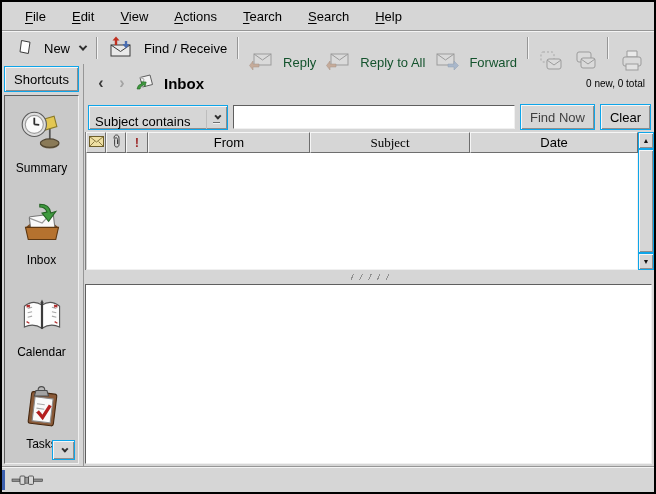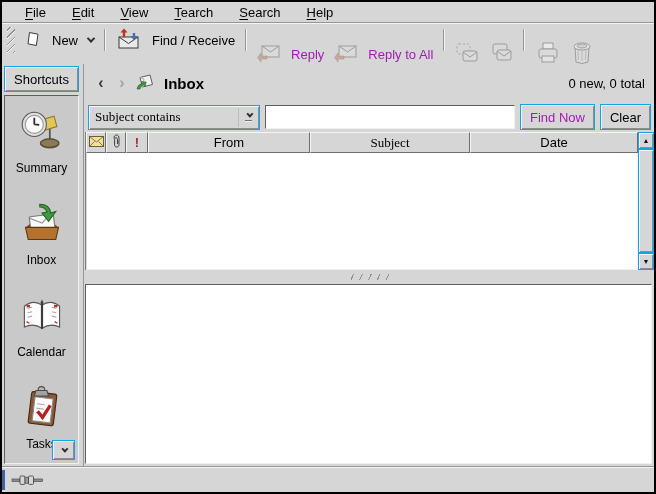--- a/index.html
+++ b/index.html
@@ -6,61 +6,61 @@
   html,body { width:656px; height:494px; }
   body { background:#000; font-family:"Liberation Sans", sans-serif; position:relative; overflow:hidden; }
   .window { position:absolute; left:2px; top:2px; width:652px; height:490px; background:#d6d6d6; color:#000; }
 
   
   .raised { background:#d6d6d6; border:1px solid; border-color:#f6f6f6 #6e6e6e #6e6e6e #f6f6f6; }
   .raised2 { background:#d6d6d6; border:1px solid #0ea5e9; box-shadow: inset 1px 1px 0 #f6f6f6, inset -1px -1px 0 #8d8d8d; }
   .sunken { border:1px solid; border-color:#5f5f5f #f0f0f0 #f0f0f0 #5f5f5f; }
 
   
-  .menubar { height:20px; display:flex; align-items:center; padding-left:10px; font-size:13px; }
+  .menubar { height:28px; display:flex; align-items:center; padding-left:10px; font-size:13px; }
   .menu-item { padding:3px 13px; cursor:default; white-space:nowrap; }
   .menu-item u { text-decoration:underline; text-underline-offset:2px; }
   .menubar-sep { height:2px; border-top:1px solid #969696; border-bottom:1px solid #f4f4f4; }
 
   
   .toolbar { height:32px; display:flex; align-items:center; padding:0 3px; font-size:13px; }
   .tb-grip { width:8px; height:26px; margin:0 4px 0 2px;
     background:repeating-linear-gradient(315deg,#f6f6f6 0 1px,#8f8f8f 1px 2px,#d6d6d6 2px 5px); }
   .tb-btn { display:flex; align-items:center; gap:10px; padding:2px 5px; white-space:nowrap; }
-  .tb-btn.disabled { color:#a21caf;margin-top:28px; }
+  .tb-btn.disabled { color:#14532d;margin-top:28px; }
   .tb-btn.disabled svg { opacity:.8; }
   .tb-sep { width:2px; height:22px; border-left:1px solid #969696; border-right:1px solid #f4f4f4; margin:0 5px; }
   .chev { display:inline-block; width:6px; height:6px; border-right:2px solid #2d2d2d; border-bottom:2px solid #2d2d2d; transform:rotate(45deg) translate(-1px,-1px); }
 
   
   .sidebar { position:absolute; left:0; top:62px; width:82px; bottom:26px; border-right:1px solid #969696; }
   .shortcuts-btn { position:absolute; left:2px; top:2px; right:4px; height:26px; font-size:13px;
     display:flex; align-items:center; justify-content:center; }
   .shortcut-panel { position:absolute; left:2px; top:31px; right:4px; bottom:2px; background:#c9c9c9; overflow:hidden; }
   .shortcut-item { height:92px; display:flex; flex-direction:column; align-items:center; justify-content:center; gap:5px; font-size:12px; color:#000; }
   .side-scroll-btn { position:absolute; right:3px; bottom:3px; width:23px; height:20px; display:flex; align-items:center; justify-content:center; }
   .chev-sm { display:inline-block; width:5px; height:5px; border-right:2px solid #2d2d2d; border-bottom:2px solid #2d2d2d; transform:rotate(45deg) translateY(-2px); }
 
   
   .main { position:absolute; left:83px; top:62px; right:0; bottom:26px; display:flex; flex-direction:column; }
   .folder-header { height:38px; display:flex; align-items:center; padding:0 9px; gap:7px; }
   .nav-glyph { font-size:16px; font-weight:bold; width:14px; text-align:center; }
   .nav-back { color:#3a3a3a; }
   .nav-fwd { color:#a3a3a3; }
   .folder-title { font-size:15px; font-weight:bold; margin-left:2px; }
-  .folder-counts { margin-left:auto; font-size:13px; }
+  .folder-counts { margin-left:auto; font-size:10px; }
 
   .search-row { height:30px; display:flex; align-items:center; gap:5px; padding:0 3px; }
-  .combo { width:172px; height:25px; display:flex; align-items:center;font-family:Liberation Serif, serif; }
+  .combo { width:140px; height:25px; display:flex; align-items:flex-end; }
   .combo-label { flex:1; padding-left:6px; font-size:13px; white-space:nowrap; }
   .combo-arrow { width:19px; height:19px; margin-right:2px; display:flex; flex-direction:column; align-items:center; justify-content:center; gap:2px; border-left:1px solid #bdbdbd; }
   .combo-dash { width:7px; height:2px; background:#6e6e6e; border-bottom:1px solid #f2f2f2; }
   .search-input { flex:1; height:24px; background:#fff; font-size:13px; padding:0 4px; font-family:"Liberation Sans",sans-serif; outline:none; }
   .btn { height:26px; font-size:13px; display:flex; align-items:center; justify-content:center; padding:0 9px; white-space:nowrap; }
-  .btn.disabled { color:#a21caf; }
+  .btn.disabled { color:#404040; }
 
   .list-area { height:138px; display:flex; flex-direction:column; border-left:1px solid #7e7e7e; position:relative; }
   .list-header { height:21px; display:flex; }
   .hcell { height:21px; display:flex; align-items:center; justify-content:center; font-size:13px; }
   .hc-status { width:20px; } .hc-attach { width:20px; } .hc-prio { width:22px; }
   .hc-from { width:162px;text-align:right; } .hc-subject { width:160px;font-family:Liberation Serif, serif; } .hc-date { flex:1; }
   .prio-glyph { color:#9e2f2f; font-weight:bold; font-size:13px; }
   .list-body { flex:1; background:#fff; border:1px solid; border-color:#5f5f5f #f0f0f0 #f0f0f0 #d6d6d6; border-top:none; margin-right:16px; }
   .vscroll { position:absolute; right:0; top:0; bottom:0; width:16px; background:#c9c9c9; display:flex; flex-direction:column; }
   .sb-btn { width:16px; height:17px; display:flex; align-items:center; justify-content:center; font-size:7px; color:#111; }
@@ -79,20 +79,21 @@
 </style>
 </head>
 <body>
 
 <div class="window">
 
   <div class="menubar">
     <span class="menu-item"><u>F</u><span>ile</span></span>
     <span class="menu-item"><u>E</u><span>dit</span></span>
     <span class="menu-item"><u>V</u><span>iew</span></span>
+    <span class="menu-item"><u>A</u><span>ctions</span></span>
     <span class="menu-item"><u>T</u><span>earch</span></span>
     <span class="menu-item"><u>S</u><span>earch</span></span>
     <span class="menu-item"><u>H</u><span>elp</span></span>
   </div>
   <div class="menubar-sep"></div>
 
   <div class="toolbar">
     <div class="tb-grip"></div>
 
     <div class="tb-btn">
@@ -138,20 +139,30 @@
       <span>
         <svg width="24" height="20" viewBox="0 0 24 20">
           <rect x="5" y="3" width="17" height="11" fill="#dcdcdc" stroke="#8d8d8d"></rect>
           <path d="M5 3 L13.5 9 L22 3" fill="none" stroke="#8d8d8d"></path>
           <path d="M10 13 L4 13 L4 10 L0.5 14.5 L4 19 L4 16 L10 16 Z" fill="#c2a18c" stroke="#9a8070" stroke-width="0.5"></path>
         </svg>
       </span>
       <span>Reply to All</span>
     </div>
 
+    <div class="tb-btn disabled">
+      <span>
+        <svg width="24" height="20" viewBox="0 0 24 20">
+          <rect x="2" y="3" width="17" height="11" fill="#dcdcdc" stroke="#8d8d8d"></rect>
+          <path d="M2 3 L10.5 9 L19 3" fill="none" stroke="#8d8d8d"></path>
+          <path d="M13 13 L19 13 L19 10 L23.5 14.5 L19 19 L19 16 L13 16 Z" fill="#9fb0c8" stroke="#7e90aa" stroke-width="0.5"></path>
+        </svg>
+      </span>
+      <span>Forward</span>
+    </div>
 
     <div class="tb-sep"></div>
 
     <div class="tb-btn disabled">
       <span>
         <svg width="24" height="21" viewBox="0 0 24 21">
           <rect x="2" y="2" width="13" height="10" rx="2" fill="none" stroke="#9b9b9b" stroke-dasharray="2 2"></rect>
           <rect x="8" y="9" width="14" height="10" rx="2" fill="#dcdcdc" stroke="#8d8d8d"></rect>
           <path d="M8 10 L15 15 L22 10" fill="none" stroke="#8d8d8d"></path>
         </svg>

